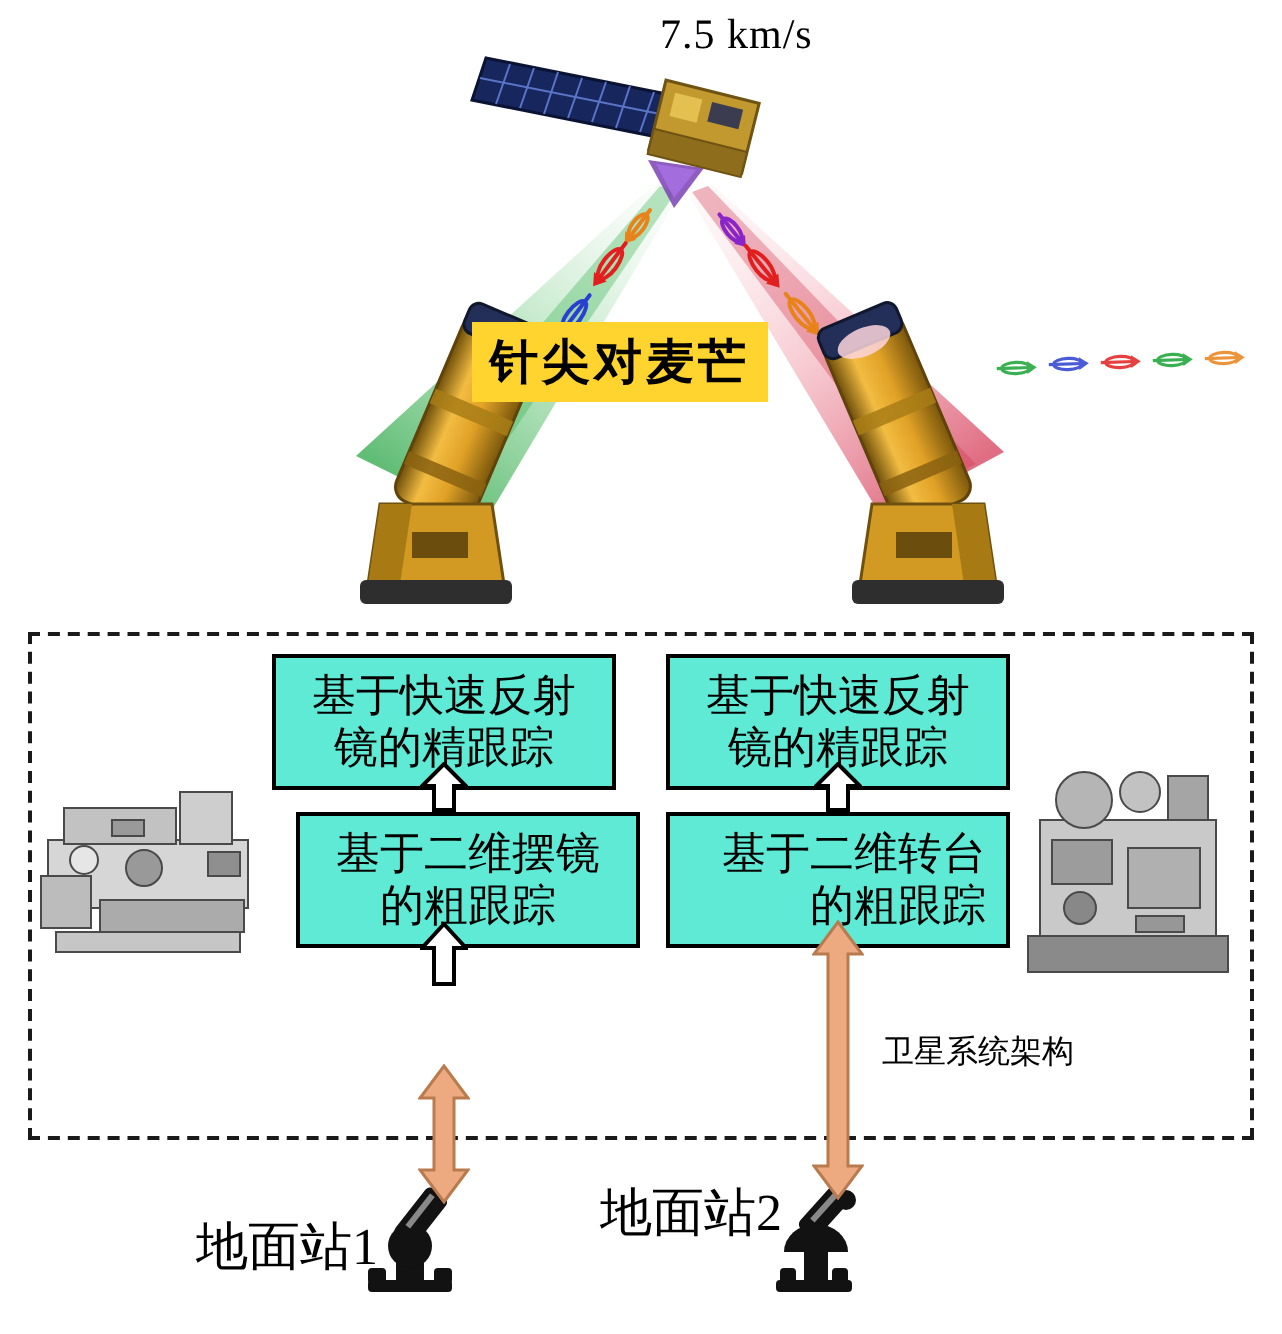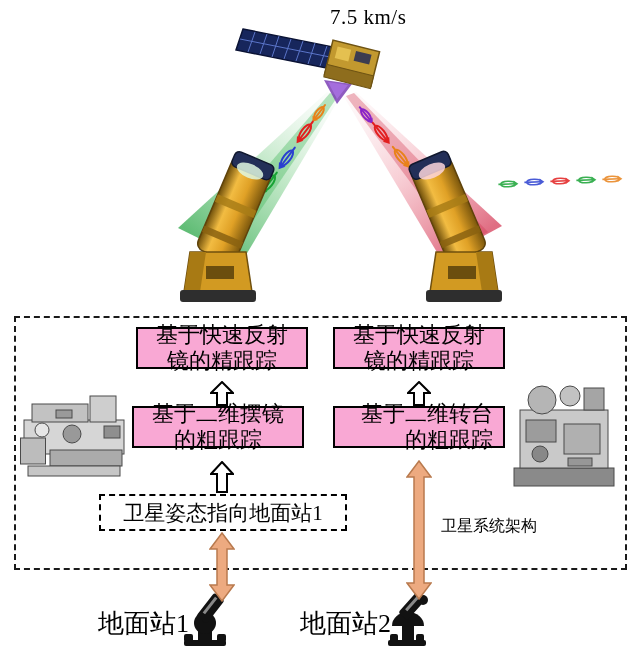--- a/index.html
+++ b/index.html
@@ -8,21 +8,21 @@
   .stage { position: relative; width: 641px; height: 667px; background: #fff; overflow: hidden; }
 
   .speed { position: absolute; left: 330px; top: 5px; font-size: 21px; letter-spacing: 0.5px; }
 
   .tagline { position: absolute; left: 236px; top: 161px; background: #ffd42e; color: #000;
              font-size: 24px; font-weight: bold; padding: 4px 9px; letter-spacing: 2px; z-index: 5; }
 
   .outer-dash { position: absolute; left: 14px; top: 316px; width: 613px; height: 254px;
                 border: 2.5px dashed #1a1a1a; background: transparent; }
 
-  .flowbox { position: absolute; width: 172px; height: 42px; border: 2px solid #000; background: #f9a8d4;
+  .flowbox { position: absolute; width: 172px; height: 68px; border: 2px solid #000; background: #5eead4;
              display: flex; align-items: center; justify-content: center; text-align: center;
              font-size: 22px; line-height: 1.2; padding: 2px 10px; z-index: 2; }
 
   .attitude { position: absolute; left: 99px; top: 494px; width: 248px; height: 37px;
               border: 2px dashed #000; background: #fff; display: flex; align-items: center;
               justify-content: center; font-size: 21px; white-space: nowrap; z-index: 2; }
 
   .syslabel { position: absolute; left: 441px; top: 516px; font-size: 16px; z-index: 2; }
 
   .station-label { position: absolute; font-size: 26px; z-index: 2; }
@@ -190,39 +190,39 @@
       </g>
       <g transform="rotate(14 350 67)">
         <rect x="327" y="45" width="48" height="36" fill="#c2992f" stroke="#6e5313" stroke-width="1.5"></rect>
         <rect x="327" y="70" width="48" height="13" fill="#8e6d1d" stroke="#6e5313" stroke-width="1"></rect>
         <rect x="333" y="50" width="14" height="12" fill="#e4c050"></rect>
         <rect x="352" y="50" width="16" height="10" fill="#3c3c50"></rect>
       </g>
     </g>
   </svg>
 
+  <div class="tagline">针尖对麦芒</div>
 
   <div class="outer-dash"></div>
 
   <div class="flowbox" style="left:136px; top:327px;">基于快速反射镜的精跟踪</div>
   <div class="flowbox" style="left:333px; top:327px;">基于快速反射镜的精跟踪</div>
-  <div class="flowbox" style="left:132px; top:406px;">基于二维摆镜的粗跟踪</div>
+  <div class="flowbox" style="left:148px; top:406px;">基于二维摆镜的粗跟踪</div>
   <div class="flowbox" style="left:333px; top:406px;text-align:right;">基于二维转台的粗跟踪</div>
 
   <svg class="arrow-svg" style="left:210px; top:381px;" width="24" height="25" viewBox="0 0 24 25">
     <polygon points="12,1 23,12 17,12 17,24 7,24 7,12 1,12" fill="#fff" stroke="#000" stroke-width="2"></polygon>
   </svg>
   <svg class="arrow-svg" style="left:407px; top:381px;" width="24" height="25" viewBox="0 0 24 25">
     <polygon points="12,1 23,12 17,12 17,24 7,24 7,12 1,12" fill="#fff" stroke="#000" stroke-width="2"></polygon>
   </svg>
   <svg class="arrow-svg" style="left:210px; top:461px;" width="24" height="32" viewBox="0 0 24 32">
     <polygon points="12,1 23,13 17,13 17,31 7,31 7,13 1,13" fill="#fff" stroke="#000" stroke-width="2"></polygon>
   </svg>
 
-  <div class="attitude">卫星姿态指向地面站1</div>
 
   <svg class="arrow-svg" style="left:209px; top:532px;" width="26" height="70" viewBox="0 0 26 70">
     <polygon points="13,1 25,17 18,17 18,53 25,53 13,69 1,53 8,53 8,17 1,17" fill="#edaa80" stroke="#b97a4e" stroke-width="1.5"></polygon>
   </svg>
   <svg class="arrow-svg" style="left:406px; top:460px;" width="26" height="140" viewBox="0 0 26 140">
     <polygon points="13,1 25,17 18,17 18,123 25,123 13,139 1,123 8,123 8,17 1,17" fill="#edaa80" stroke="#b97a4e" stroke-width="1.5"></polygon>
   </svg>
 
   <div class="syslabel">卫星系统架构</div>
 
@@ -260,21 +260,21 @@
       <rect x="8" y="50" width="42" height="6" rx="2"></rect>
       <rect x="22" y="38" width="14" height="14" rx="2"></rect>
       <circle cx="29" cy="33" r="11"></circle>
       <rect x="28" y="3" width="13" height="30" rx="3" transform="rotate(38 34 18)"></rect>
       <rect x="8" y="44" width="9" height="8" rx="2"></rect>
       <rect x="41" y="44" width="9" height="8" rx="2"></rect>
     </g>
     <rect x="31" y="6" width="3" height="20" transform="rotate(38 34 18)" fill="#ffffff" opacity="0.5"></rect>
   </svg>
 
-  <div class="station-label" style="left:300px; top:606px;">地面站2</div>
+  <div class="station-label" style="left:300px; top:589px;">地面站2</div>
   <svg class="art-svg" style="left:378px; top:588px;" width="58" height="60" viewBox="0 0 58 60">
     <g fill="#121212">
       <rect x="10" y="52" width="38" height="6" rx="2"></rect>
       <rect x="24" y="38" width="12" height="16"></rect>
       <path d="M14,38 a16,14 0 0 1 32,0 z"></path>
       <rect x="28" y="4" width="12" height="28" rx="3" transform="rotate(42 34 18)"></rect>
       <circle cx="45" cy="12" r="5"></circle>
       <rect x="12" y="46" width="8" height="8" rx="2"></rect>
       <rect x="38" y="46" width="8" height="8" rx="2"></rect>
     </g>

